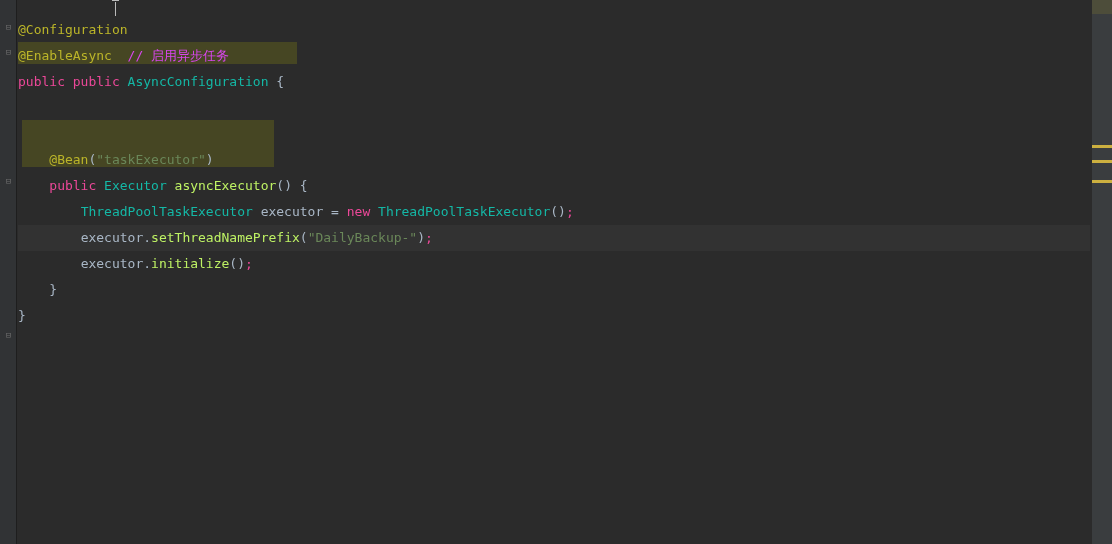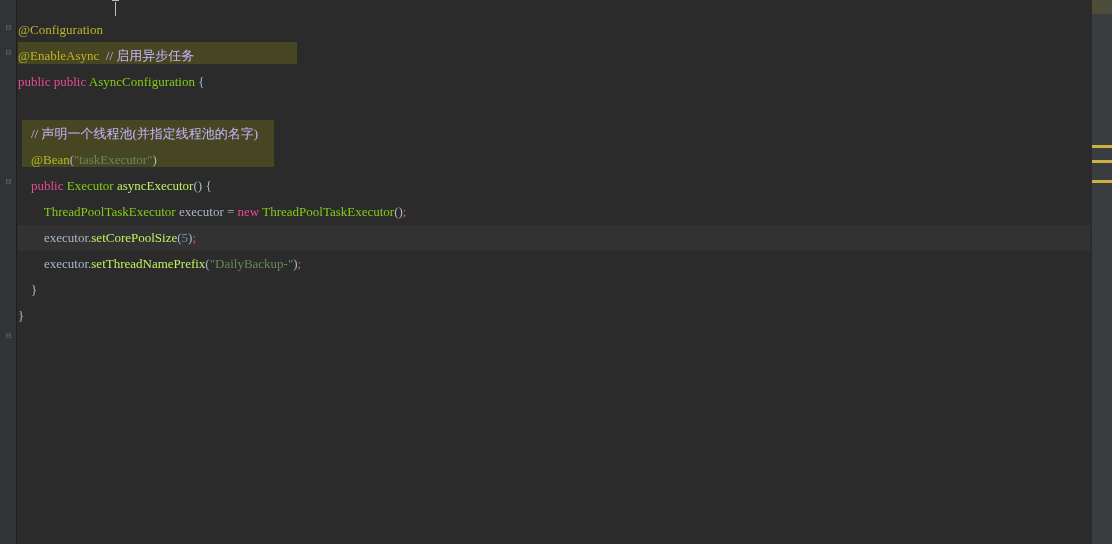--- a/index.html
+++ b/index.html
@@ -38,21 +38,20 @@
       left: 18px;
       top: 0;
       right: 22px;
       height: 100%;
       padding-top: 17px;
     }
     .line {
       height: 26px;
       white-space: pre;
       position: relative;
-      font-family: Liberation Serif, serif;
     }
     .hl-line {
       position: absolute;
       left: 18px;
       right: 22px;
       height: 26px;
       background: #323232;
       top: 225px;
     }
     .hl-block1 {
@@ -96,23 +95,23 @@
       height: 100%;
       background: #3a3d3f;
     }
     .scroll-warn {
       position: absolute;
       right: 0;
       width: 20px;
       height: 3px;
     }
     .tok-ann { color: #bbb529; }
-    .tok-comment { color: #c4b5fd; margin-top: 20px; }
+    .tok-comment { color: #d946ef; margin-top: 20px; }
     .tok-kw { color: #ec4899; }
-    .tok-class { color: #84cc16; }
+    .tok-class { color: #14b8a6; }
     .tok-method { color: #bef264; }
     .tok-str { color: #6a8759; }
     .tok-num { color: #6897bb; }
     .tok-paren { color: #a9b7c6; }
   </style>
 </head>
 <body>
 
 <div class="gutter">
   <div class="fold" style="top:22px;">⊟</div>
@@ -129,32 +128,32 @@
 <div class="editor">
 
   <div class="line"><span class="tok-ann">@Configuration</span></div>
 
   <div class="line"><span class="tok-ann">@EnableAsync</span><span class="tok-comment">  // 启用异步任务</span></div>
 
   <div class="line"><span class="tok-kw">public</span><span> </span><span class="tok-kw">public</span><span> </span><span class="tok-class">AsyncConfiguration</span><span class="tok-paren"> {</span></div>
 
   <div class="line"></div>
 
-  <div class="line"><span>    </span><span class="tok-comment">// 声明一个线程池(并指定线程池的名字)</span></div>
+  <div class="line"><span>    </span></div>
 
   <div class="line"><span>    </span><span class="tok-ann">@Bean</span><span class="tok-paren">(</span><span class="tok-str">"taskExecutor"</span><span class="tok-paren">)</span></div>
 
   <div class="line"><span>    </span><span class="tok-kw">public</span><span> </span><span class="tok-class">Executor</span><span> </span><span class="tok-method">asyncExecutor</span><span class="tok-paren">()</span><span class="tok-paren"> {</span></div>
 
   <div class="line"><span>        </span><span class="tok-class">ThreadPoolTaskExecutor</span><span> </span><span>executor</span><span> = </span><span class="tok-kw">new</span><span> </span><span class="tok-class">ThreadPoolTaskExecutor</span><span class="tok-paren">()</span><span class="tok-kw">;</span></div>
 
-  <div class="line"><span>        </span><span>executor.</span><span class="tok-method">setCorePoolSize</span><span class="tok-paren">(</span><span class="tok-num">5</span><span class="tok-paren">)</span><span class="tok-kw">;</span></div>
 
   <div class="line"><span>        </span><span>executor.</span><span class="tok-method">setThreadNamePrefix</span><span class="tok-paren">(</span><span class="tok-str">"DailyBackup-"</span><span class="tok-paren">)</span><span class="tok-kw">;</span></div>
 
+  <div class="line"><span>        </span><span>executor.</span><span class="tok-method">initialize</span><span class="tok-paren">()</span><span class="tok-kw">;</span></div>
 
 
   <div class="line"><span>    </span><span class="tok-paren">}</span></div>
 
   <div class="line"><span class="tok-paren">}</span></div>
 
 </div>
 
 <div class="scroll-track">
   <div class="scroll-warn" style="top:0;height:14px;background:#4d4d3a;"></div>

